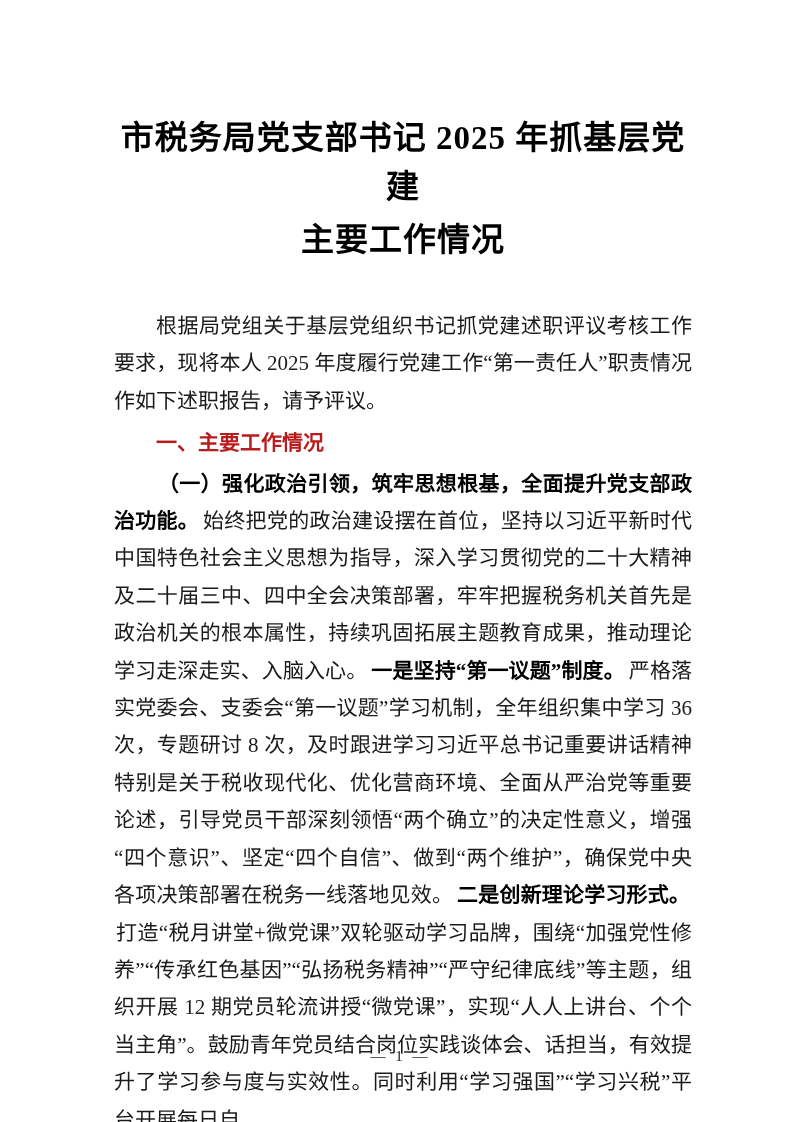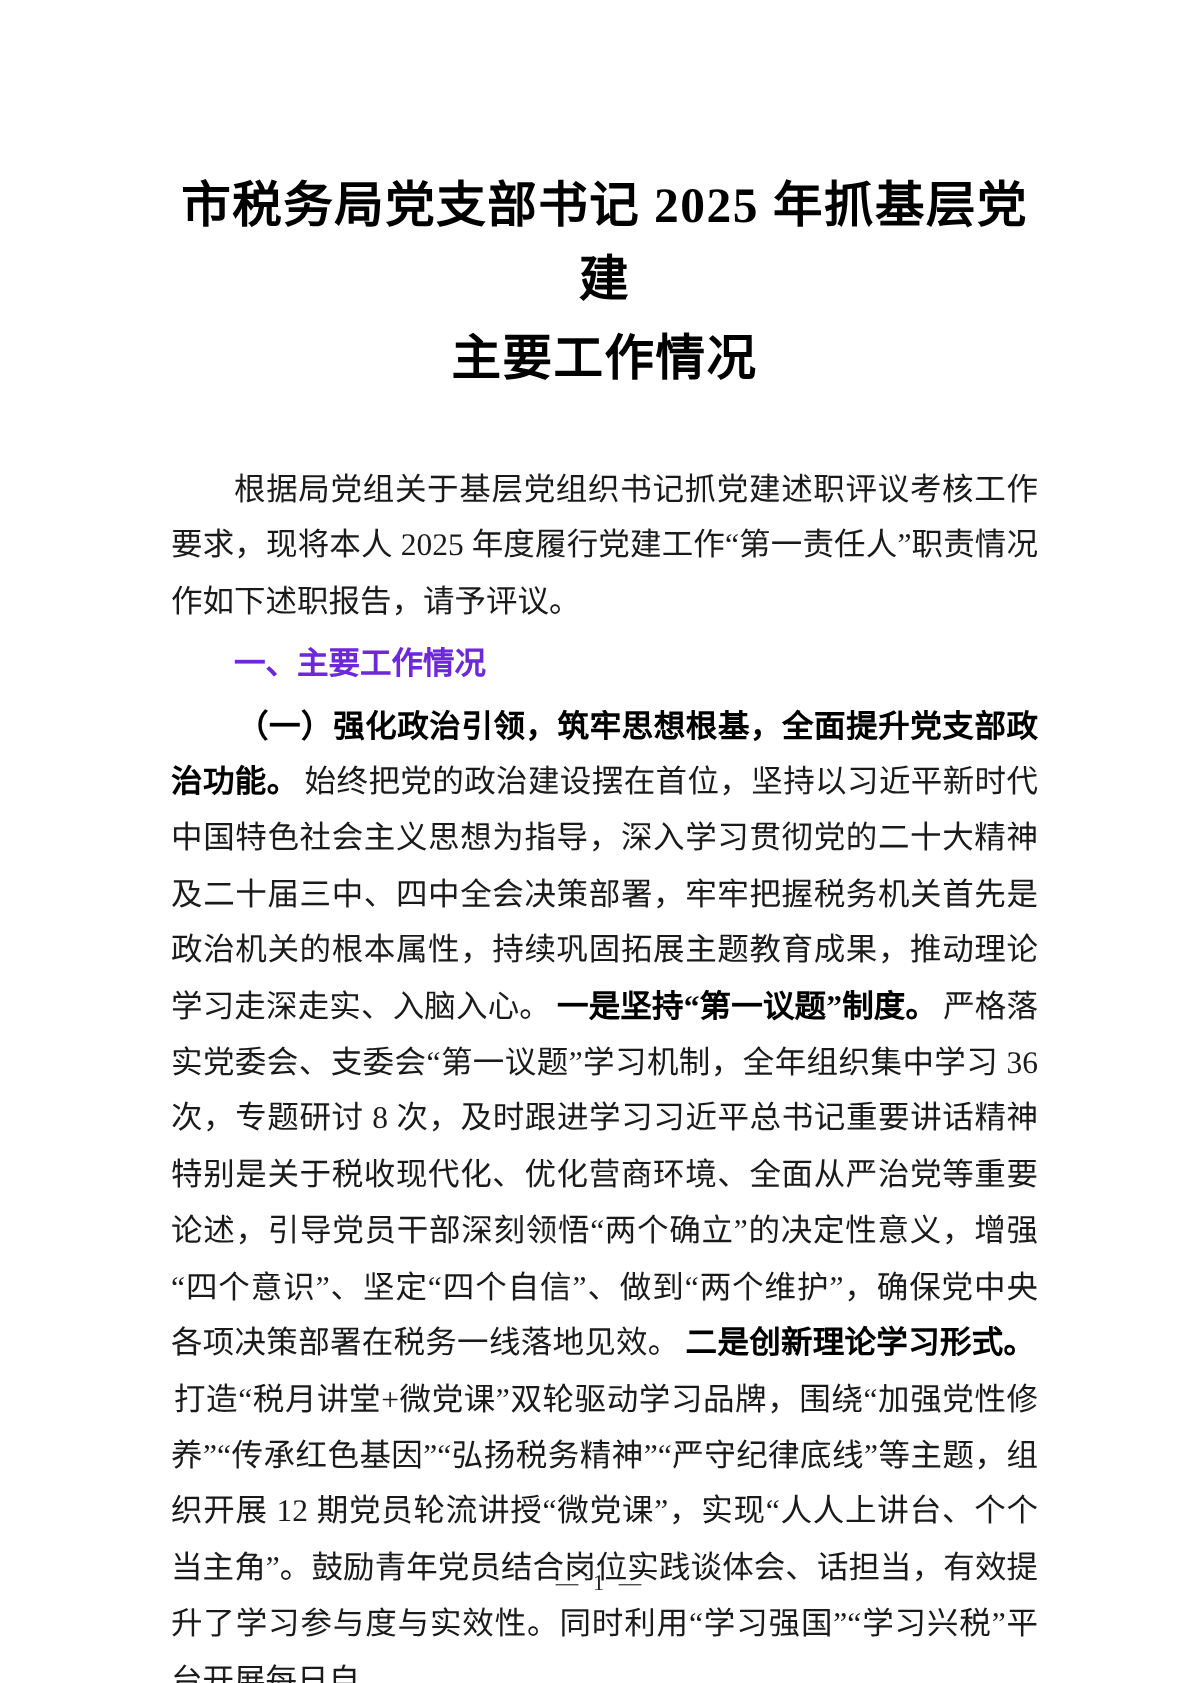--- a/index.html
+++ b/index.html
@@ -35,21 +35,21 @@
     line-height: 37.4px;
     text-align: justify;
     text-justify: inter-character;
     color: #1a1a1a;
   }
   .body-text p { text-indent: 2em; }
   .section-heading {
     font-family: "Liberation Sans", sans-serif;
     font-weight: 700;
     font-size: 21px;
-    color: #6d28d9;
+    color: #b91c1c;
   }
   .bold-run { font-weight: 700; color: #000; }
   .footer {
     position: absolute;
     left: 0; right: 0;
     bottom: 59px;
     text-align: center;
     font-size: 15px;
     letter-spacing: 3px;
     color: #222;

